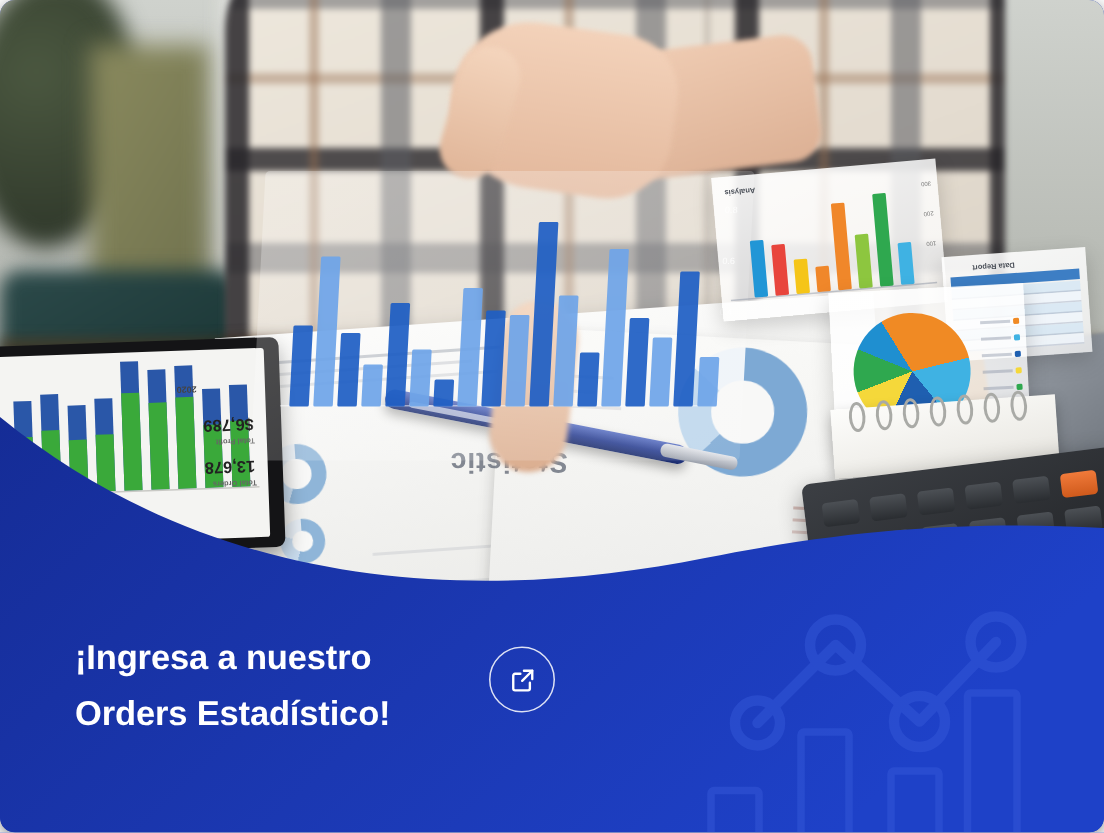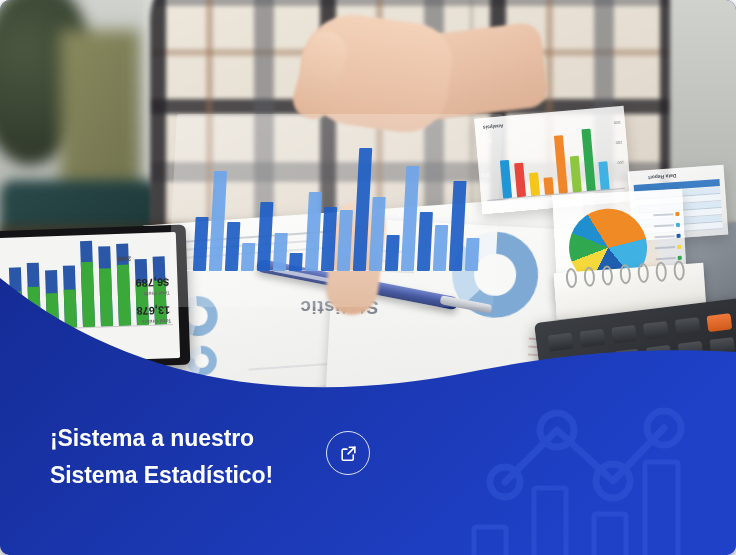--- a/index.html
+++ b/index.html
@@ -444,22 +444,22 @@
         <polyline points="505,482 557,430 613,481 664,428" fill="none" stroke="#3558D8" stroke-width="7" stroke-linecap="round" stroke-linejoin="round"></polyline>
         <circle cx="505" cy="482" r="15" fill="none" stroke="#3558D8" stroke-width="7"></circle>
         <circle cx="557" cy="430" r="17" fill="none" stroke="#3558D8" stroke-width="7"></circle>
         <circle cx="613" cy="481" r="17" fill="none" stroke="#3558D8" stroke-width="7"></circle>
         <circle cx="664" cy="428" r="17" fill="none" stroke="#3558D8" stroke-width="7"></circle>
       </g>
     </svg>
   </div>
 
   <div class="headline" style="position:absolute;left:50px;top:420px;">
-    <div>¡Sistema a nuestro</div>
-    <div>Sistema Estadístico!</div>
+    <div>¡Ingresa a nuestro</div>
+    <div>Orders Estadístico!</div>
   </div>
 
   <div class="cta" role="button" tabindex="0">
     <svg width="19" height="19" viewBox="0 0 24 24" fill="none" stroke="#ffffff" stroke-width="2" stroke-linecap="round" stroke-linejoin="round">
       <path d="M13 4h7v7"></path>
       <path d="M20 4l-8.5 8.5"></path>
       <path d="M18 14v5a1.5 1.5 0 0 1-1.5 1.5h-11A1.5 1.5 0 0 1 4 19V8a1.5 1.5 0 0 1 1.5-1.5H10"></path>
     </svg>
   </div>
 

